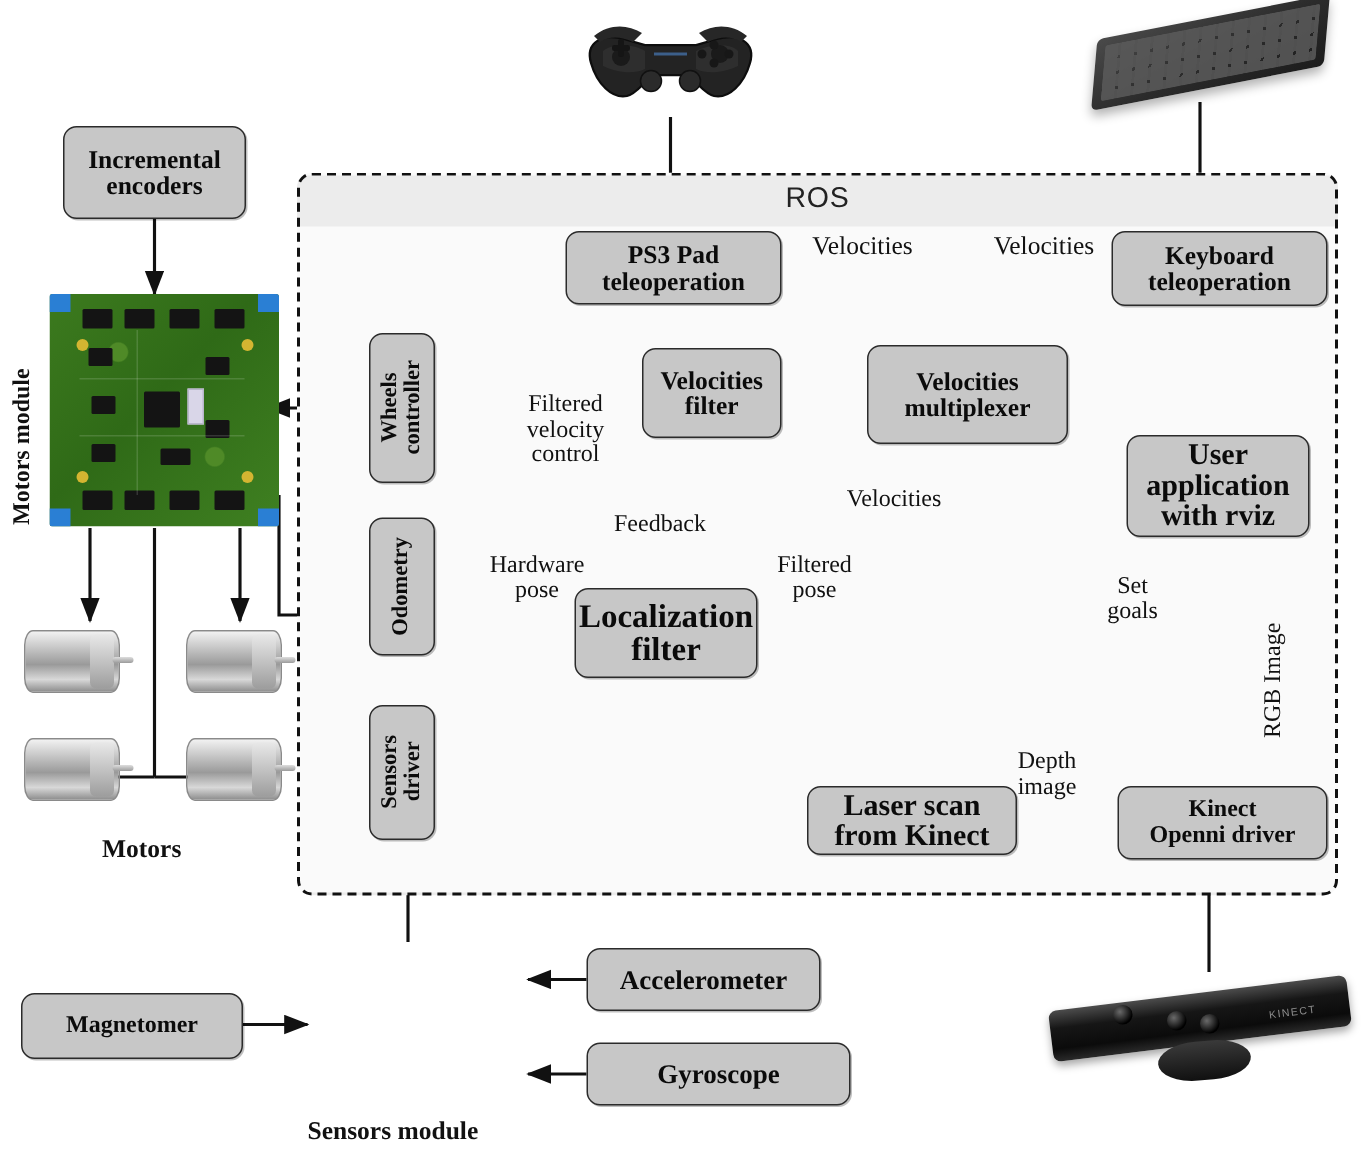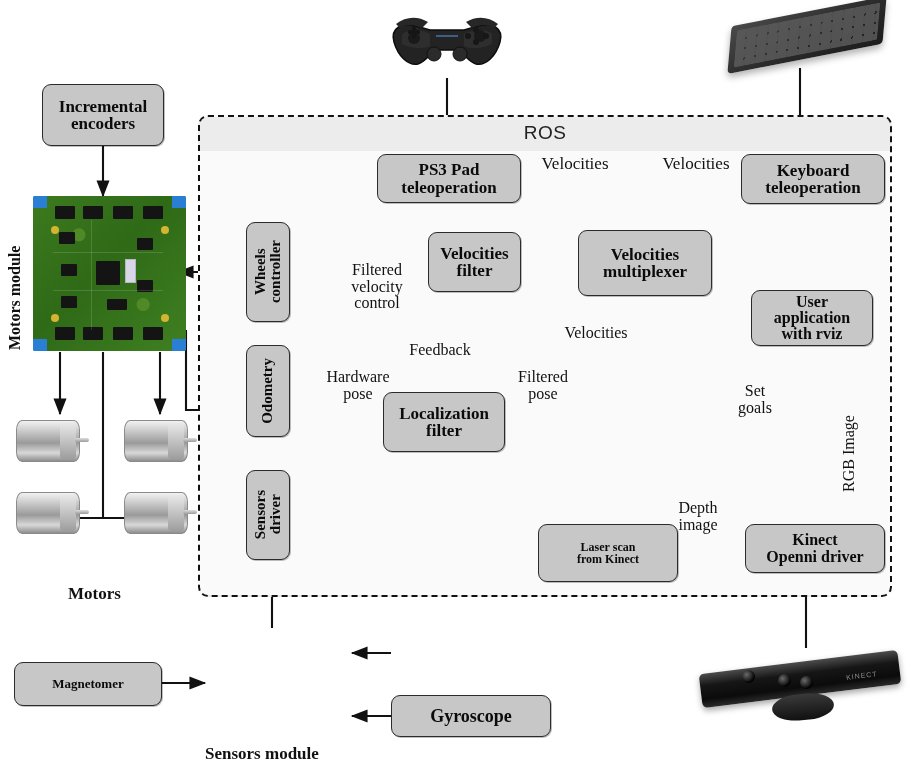--- a/index.html
+++ b/index.html
@@ -260,21 +260,21 @@
     </div>
   <div class="motor" style="left:124px;top:420px;width:62px;height:40px;">
       <div class="cap"></div>
     </div>
   <div class="motor" style="left:16px;top:492px;width:62px;height:40px;">
       <div class="cap"></div>
     </div>
   <div class="motor" style="left:124px;top:492px;width:62px;height:40px;">
       <div class="cap"></div>
     </div>
-  <div class="caption" style="left:68px;top:556px;font-size:17px;margin-top:28px;">
+  <div class="caption" style="left:68px;top:556px;font-size:17px;">
     <span>Motors</span>
   </div>
 
   <div class="abs node" style="left:246px;top:222px;width:44px;height:100px;font-size:15px;">
     <span class="vert">
       Wheels<br>controller</span>
   </div>
 
   <div class="abs node" style="left:246px;top:345px;width:44px;height:92px;font-size:15px;">
     <span class="vert">Odometry</span>
@@ -321,52 +321,52 @@
   <div class="abs elabel" style="left:395px;top:342px;width:90px;font-size:16px;">
     <span>Feedback</span>
   </div>
 
 
   <div class="abs elabel" style="left:318px;top:369px;width:80px;font-size:16px;">
     <span>Hardware</span><br>
     <span>pose</span>
   </div>
 
-  <div class="abs node" style="left:383px;top:392px;width:122px;height:60px;font-size:17px;">
+  <div class="abs node" style="left:383px;top:392px;width:122px;height:60px;font-size:22px;">
     <span>
       Localization<br>filter</span>
   </div>
 
   <div class="abs elabel" style="left:505px;top:369px;width:76px;font-size:16px;">
     <span>Filtered</span><br>
     <span>pose</span>
   </div>
 
 
   <div class="abs elabel" style="left:553px;top:325px;width:86px;font-size:16px;">
     <span>Velocities</span>
   </div>
 
 
-  <div class="abs node" style="left:751px;top:290px;width:122px;height:56px;font-size:16px;">
+  <div class="abs node" style="left:751px;top:290px;width:122px;height:68px;font-size:20px;">
     <span>
       User<br>application<br>with rviz</span>
   </div>
 
   <div class="abs elabel" style="left:724px;top:383px;width:62px;font-size:16px;">
     <span>Set</span><br>
     <span>goals</span>
   </div>
 
   <div class="abs elabel vertical" style="left:841px;top:400px;height:108px;font-size:16px;">
     <span>RGB Image</span>
   </div>
 
 
-  <div class="abs node" style="left:538px;top:524px;width:140px;height:58px;font-size:12px;">
+  <div class="abs node" style="left:538px;top:524px;width:140px;height:46px;font-size:20px;">
     <span>
       Laser scan<br>from Kinect</span>
   </div>
 
   <div class="abs elabel" style="left:664px;top:500px;width:68px;font-size:16px;">
     <span>Depth</span><br>
     <span>image</span>
   </div>
 
   <div class="abs node" style="left:745px;top:524px;width:140px;height:49px;font-size:16px;">
@@ -380,22 +380,25 @@
     <div class="lens" style="left:78px;top:26px;"></div>
     <div class="lens" style="left:100px;top:28px;"></div>
     <div class="base"></div>
     <div class="label">KINECT</div>
   </div>
 
   <div class="caption" style="left:205px;top:744px;font-size:17px;">
     <span>Sensors module</span>
   </div>
 
-  <div class="abs node" style="left:14px;top:662px;width:148px;height:44px;font-size:13px;">
+  <div class="abs node" style="left:14px;top:662px;width:148px;height:44px;font-size:16px;">
     <span>Magnetomer</span>
   </div>
 
-
-  <div class="abs node" style="left:391px;top:695px;width:160px;height:42px;font-size:18px;justify-content:center;">
+  <div class="abs node" style="left:391px;top:632px;width:156px;height:42px;font-size:18px;">
+    <span>Accelerometer</span>
+  </div>
+
+  <div class="abs node" style="left:391px;top:695px;width:176px;height:42px;font-size:18px;justify-content:center;">
     <span>Gyroscope</span>
   </div>
 
 </div>
 
 </body></html>

